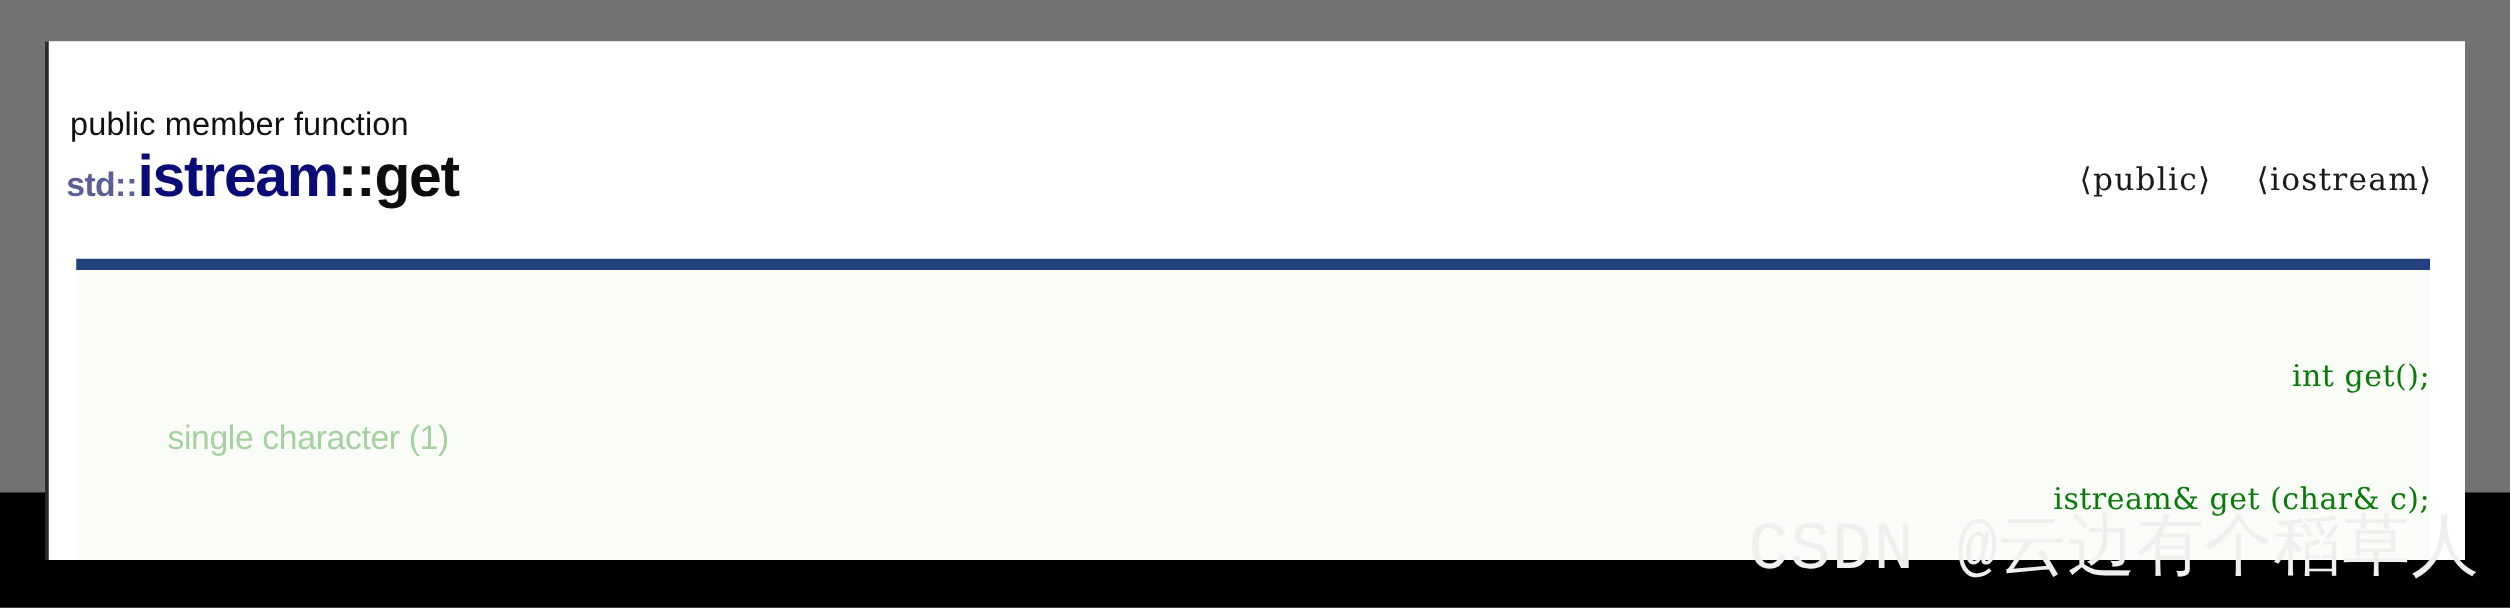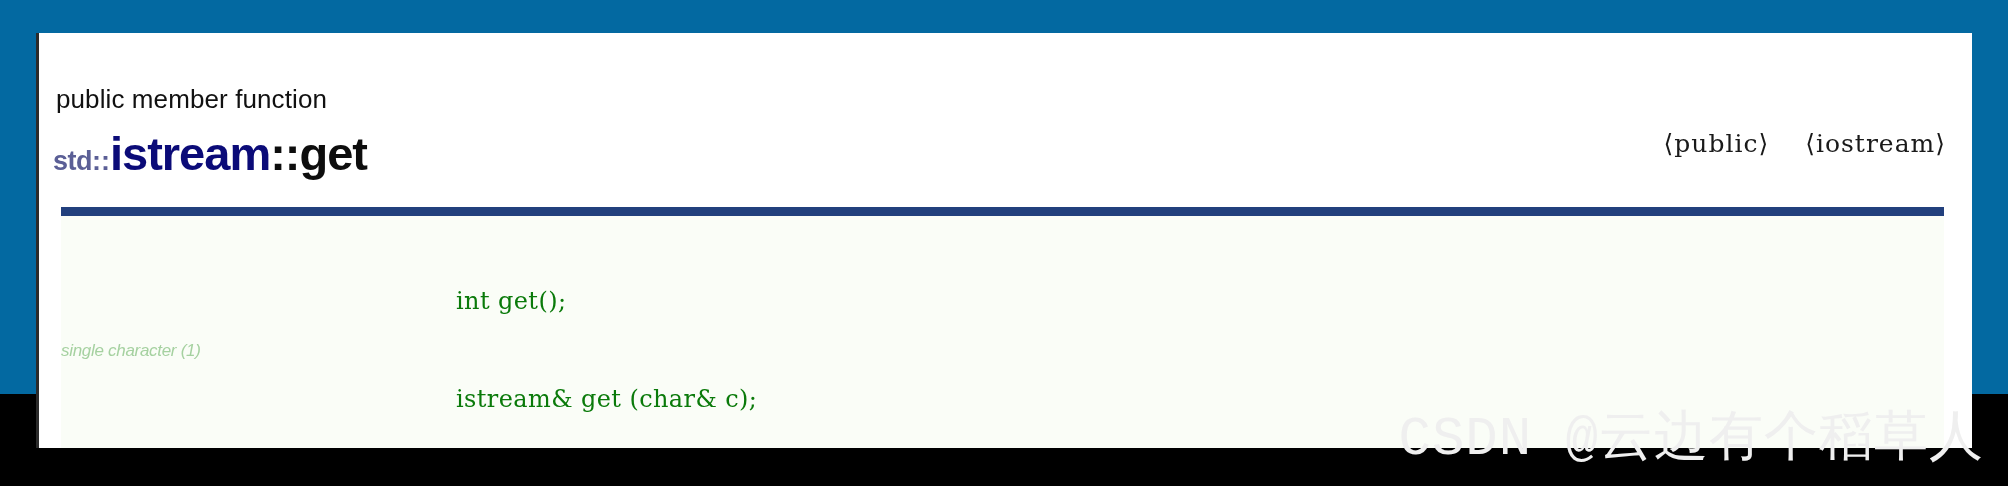--- a/index.html
+++ b/index.html
@@ -13,21 +13,21 @@
     overflow: hidden;
     font-family: "Liberation Sans", sans-serif;
   }
 
   
   .frame {
     position: absolute;
     left: 0; top: 0;
     width: 2008px;
     height: 394px;
-    background: #0369a1;
+    background: #737373;
   }
 
   
   .page {
     position: absolute;
     left: 36px;
     top: 33px;
     width: 1936px;
     height: 415px;
     background: #ffffff;
@@ -52,21 +52,20 @@
     letter-spacing: 0.1px;
     white-space: nowrap;
   }
   .title {
     position: absolute;
     left: 14px;
     top: 84px;
     white-space: nowrap;
     font-weight: bold;
     line-height: 1;
-    margin-top: 13px;
   }
   .title .ns {
     font-size: 27px;
     color: #5b5f96;
     font-weight: bold;
     letter-spacing: -0.5px;
   }
   .title .ns-sep {
     font-size: 27px;
     color: #5b5f96;
@@ -126,38 +125,38 @@
     display: flex;
     align-items: center;
     box-sizing: border-box;
     border-bottom: 2px dashed #e3e6e3;
     min-height: 66px;
   }
   .sigrow.tint-a { background: #fafdf7; }
 
   .sig-label {
     flex: 0 0 395px;
-    text-align: left;
+    text-align: center;
     padding-right: 24px;
     box-sizing: border-box;
-    font-style: italic;
-    font-size: 17px;
+    font-size: 27px;
     color: #a5d1a0;
     white-space: nowrap;
     letter-spacing: -0.3px;
   }
   .sig-code {
     flex: 1 1 auto;
     font-family: "DejaVu Serif", serif;
     font-size: 24px;
     color: #0a7a0a;
     line-height: 1.36;
     white-space: pre;
     letter-spacing: 0.4px;
     padding: 4px 0;
+    text-align: right;
   }
   .sig-code .codeline { display: block; }
   .watermark-outer {
     position: absolute;
     right: 24px;
     top: 400px;
     font-size: 54px;
     color: #efefef;
     white-space: nowrap;
     letter-spacing: 1px;

